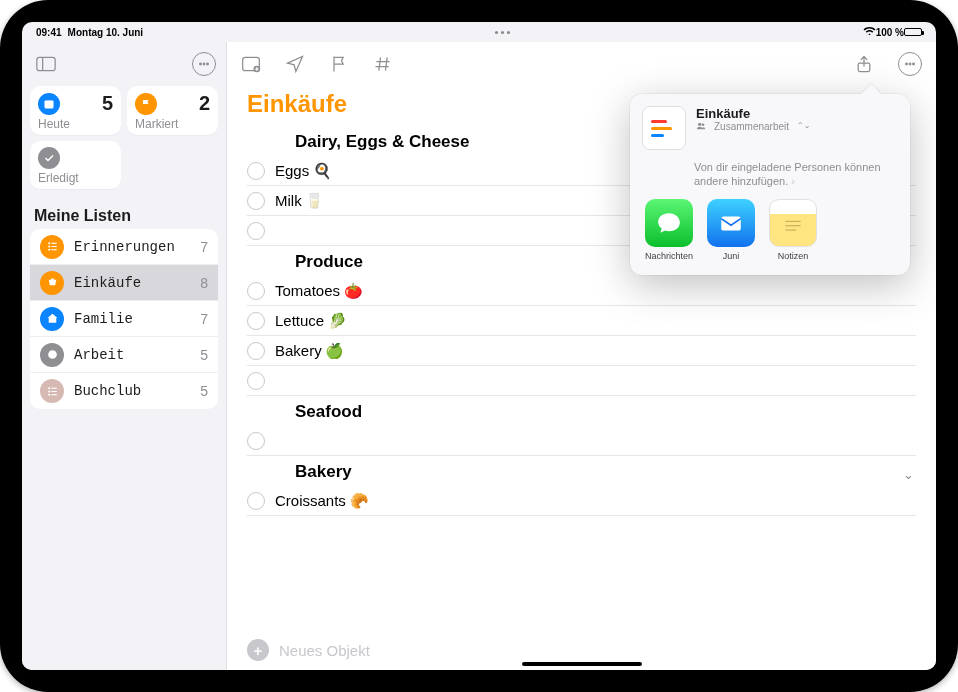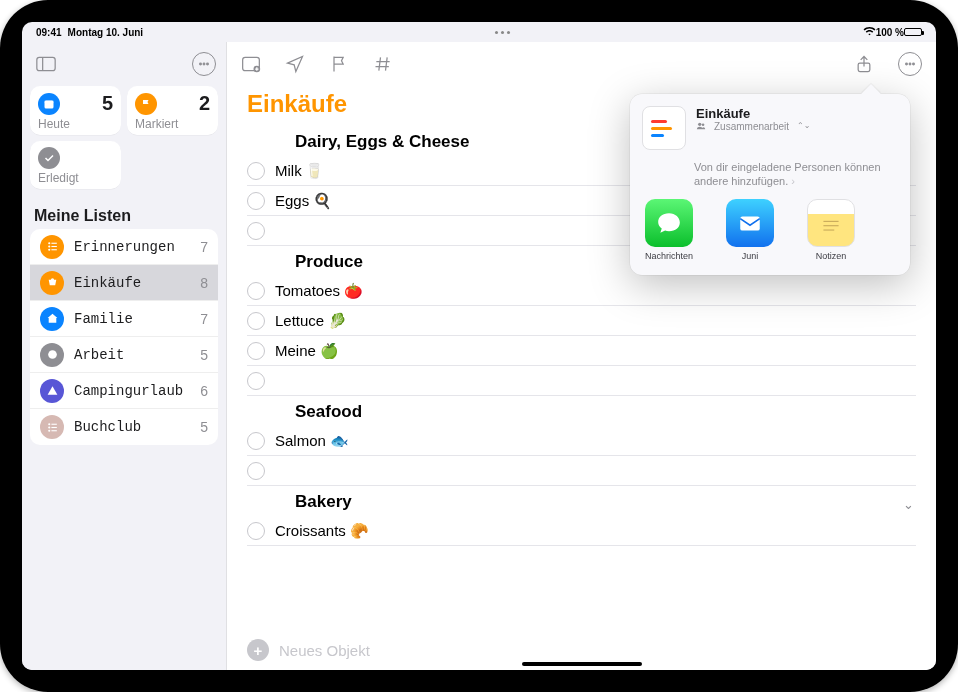--- a/index.html
+++ b/index.html
@@ -193,21 +193,21 @@
   .pop-thumb .line{height:3px;border-radius:2px;}
   .pop-thumb .line.red{background:#ff3b30;width:60%;}
   .pop-thumb .line.orange{background:#ff9500;width:80%;}
   .pop-thumb .line.blue{background:#0a84ff;width:50%;}
   .pop-header .meta{flex:1;}
   .pop-header .title{font-size:13px;font-weight:700;}
   .pop-header .sub{display:flex;align-items:flex-start;gap:8px;font-size:10px;color:#8e8e93;}
   .pop-note{font-size:11px;color:#8e8e93;padding:2px 0 10px 54px;line-height:1.3;}
   .pop-note .chev{color:#c7c7cc;}
   .share-apps{
-    display:flex; gap:23px; overflow:hidden;
+    display:flex; gap:4px; overflow:hidden;
   }
   .share-app{
     width:58px; text-align:center; flex-shrink:0;
   }
   .share-app .app-ic{
     width:48px;height:48px;border-radius:10px;margin:0 auto 4px;
     display:flex;align-items:center;justify-content:center;
   }
   .share-app .app-lbl{font-size:9px;color:#3c3c43;}
   .app-ic.msg{background:linear-gradient(#5bf675,#0bbf2c);} 
@@ -339,29 +339,20 @@
             <div class="list-row">
               <span class="list-ic" style="background:#8e8e93">
                 <svg viewBox="0 0 24 24">
                   <circle cx="12" cy="12" r="8"></circle>
                 </svg>
               </span>
               <span class="name">Arbeit</span>
               <span class="count">5</span>
             </div>
             <div class="list-row">
-              <span class="list-ic" style="background:#5856d6">
-                <svg viewBox="0 0 24 24">
-                  <path d="M12 4L3 20h18z"></path>
-                </svg>
-              </span>
-              <span class="name">Campingurlaub</span>
-              <span class="count">6</span>
-            </div>
-            <div class="list-row">
               <span class="list-ic" style="background:#d6b9b3">
                 <svg viewBox="0 0 24 24">
                   <circle cx="6" cy="6" r="2"></circle>
                   <rect x="10" y="5" width="10" height="2"></rect>
                   <circle cx="6" cy="12" r="2"></circle>
                   <rect x="10" y="11" width="10" height="2"></rect>
                   <circle cx="6" cy="18" r="2"></circle>
                   <rect x="10" y="17" width="10" height="2"></rect>
                 </svg>
               </span>
@@ -415,59 +406,55 @@
 
         <div class="list-title">Einkäufe</div>
 
         <div id="sections-container">
             <div class="section">
               <div class="section-row">
                 <h3>Dairy, Eggs &amp; Cheese</h3>
               </div>
               <div class="item">
                 <span class="circle"></span>
+                <span class="txt">Eggs 🍳</span>
+              </div>
+              <div class="item">
+                <span class="circle"></span>
                 <span class="txt">Milk 🥛</span>
-              </div>
-              <div class="item">
-                <span class="circle"></span>
-                <span class="txt">Eggs 🍳</span>
               </div>
               <div class="item">
                 <span class="circle"></span>
                 <span class="txt"></span>
               </div>
             </div>
             <div class="section">
               <div class="section-row">
                 <h3>Produce</h3>
               </div>
               <div class="item">
                 <span class="circle"></span>
                 <span class="txt">Tomatoes 🍅</span>
               </div>
               <div class="item">
                 <span class="circle"></span>
                 <span class="txt">Lettuce 🥬</span>
               </div>
               <div class="item">
                 <span class="circle"></span>
-                <span class="txt">Meine 🍏</span>
+                <span class="txt">Bakery 🍏</span>
               </div>
               <div class="item">
                 <span class="circle"></span>
                 <span class="txt"></span>
               </div>
             </div>
             <div class="section">
               <div class="section-row">
                 <h3>Seafood</h3>
-              </div>
-              <div class="item">
-                <span class="circle"></span>
-                <span class="txt">Salmon 🐟</span>
               </div>
               <div class="item">
                 <span class="circle"></span>
                 <span class="txt"></span>
               </div>
             </div>
             <div class="section">
               <div class="section-row">
                 <h3>Bakery</h3>
                 <span class="chev">⌄</span>

